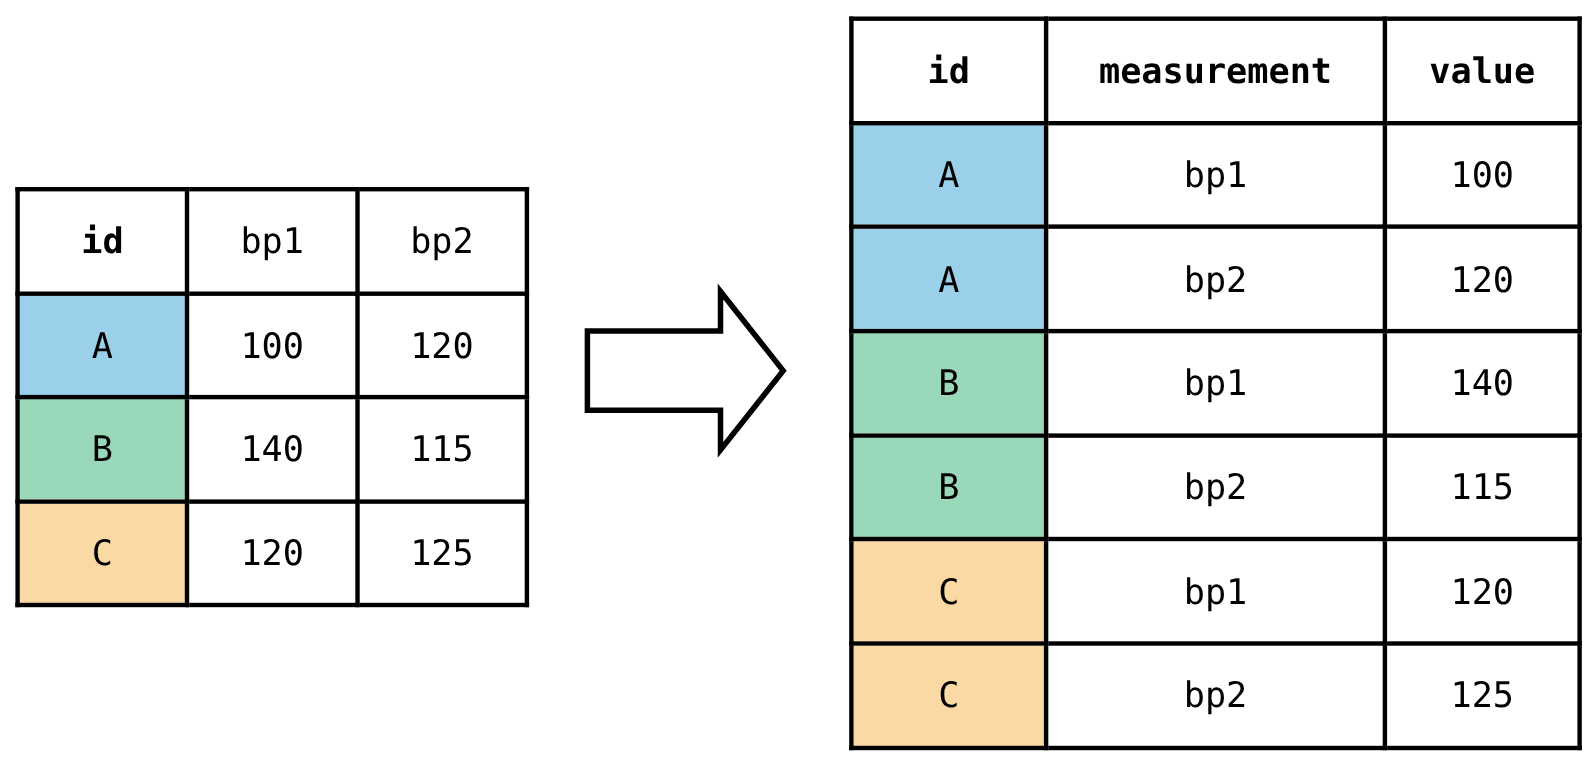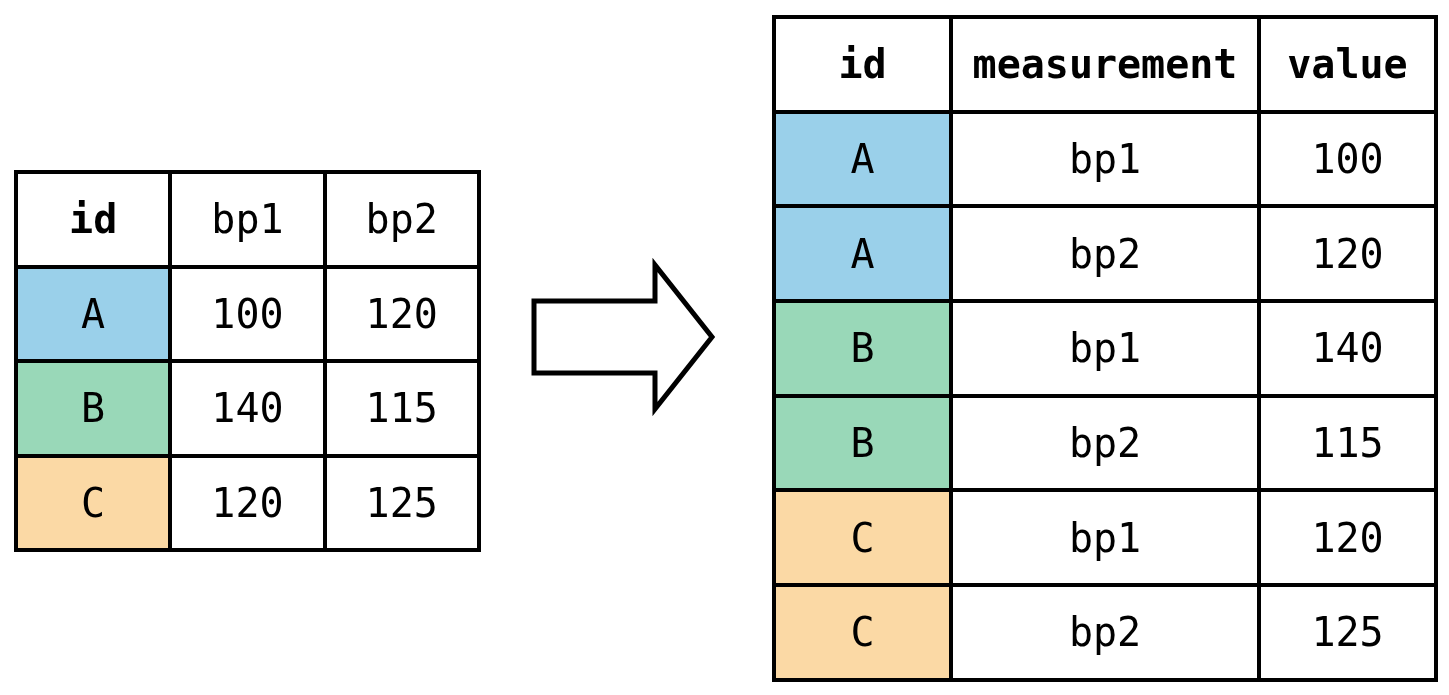--- a/index.html
+++ b/index.html
@@ -19,21 +19,21 @@
   table.diagram-table {
     position: absolute;
     border-collapse: collapse;
     table-layout: fixed;
     background: #ffffff;
   }
   table.diagram-table td, table.diagram-table th {
     border: 4px solid #000000;
     text-align: center;
     vertical-align: middle;
-    font-size: 40px;
+    font-size: 32px;
     font-weight: normal;
     padding: 0;
     overflow: hidden;
   }
   table.diagram-table th.bold-head {
     font-weight: bold;
   }
   #wide-table {
     left: 14px;
     top: 170px;

